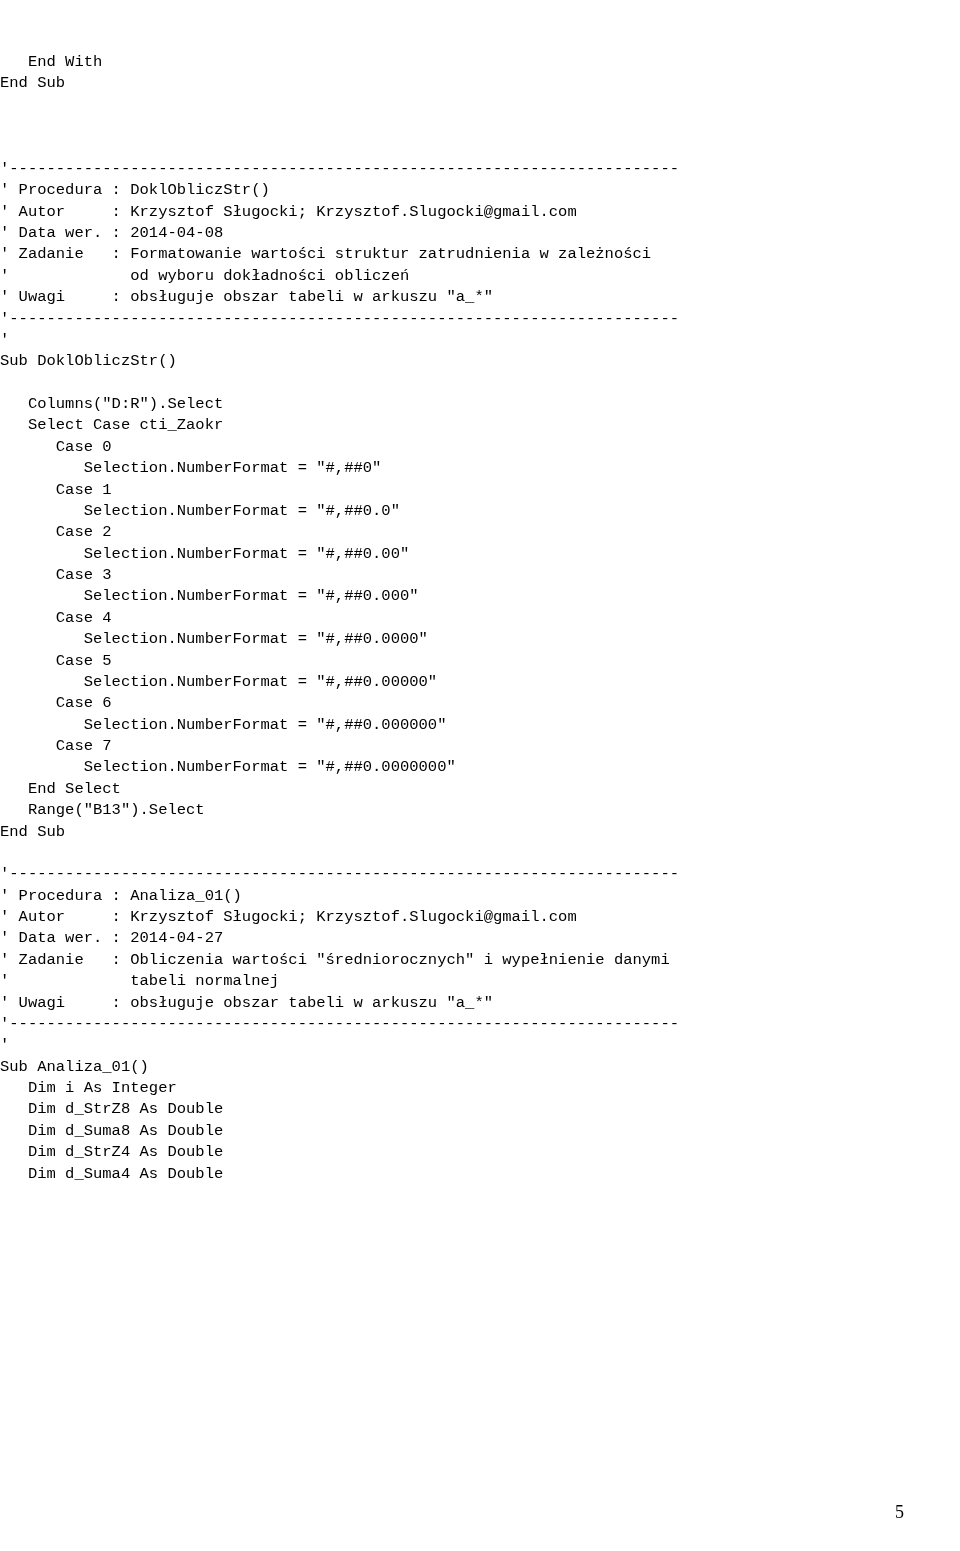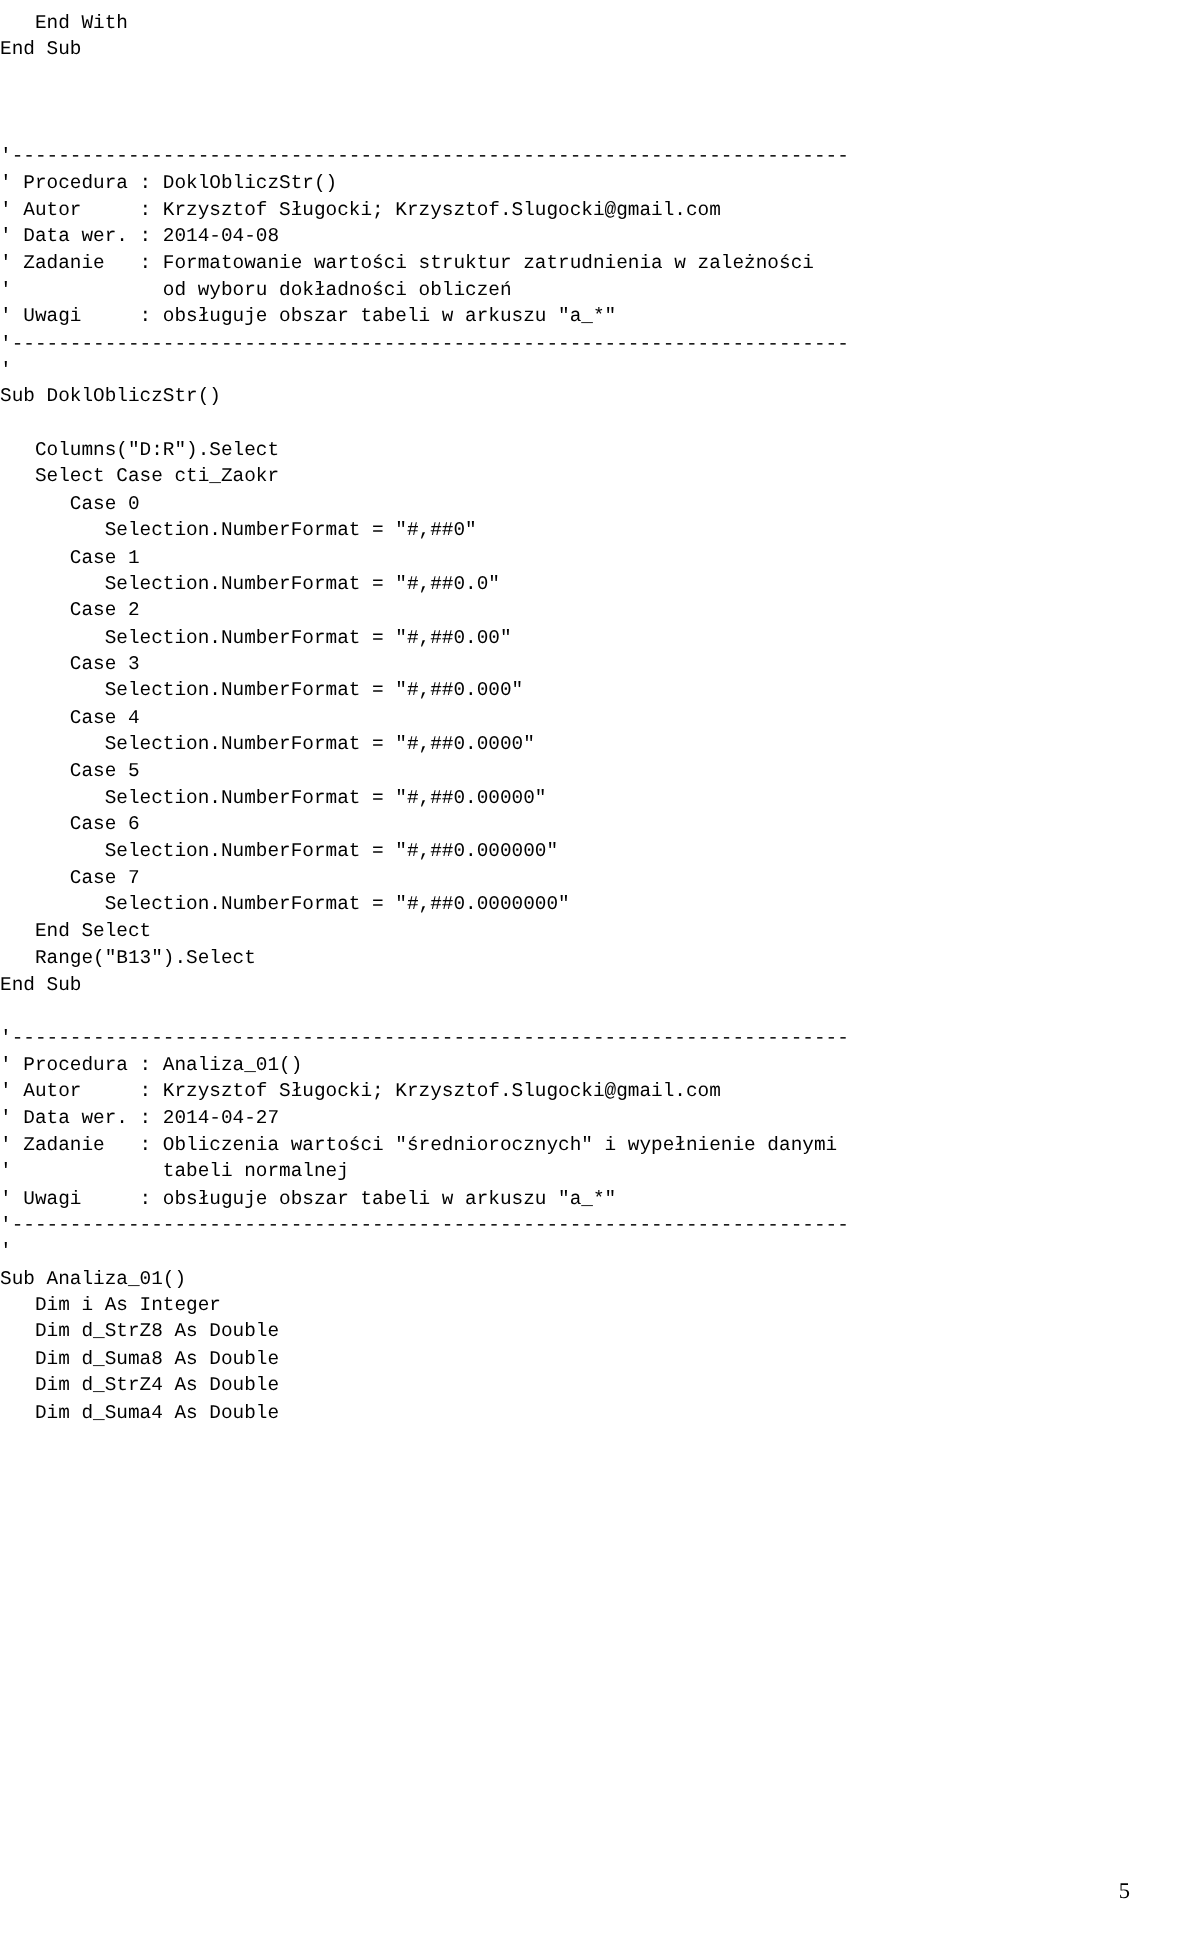--- a/index.html
+++ b/index.html
@@ -16,20 +16,21 @@
     width: 960px;
     min-height: 1551px;
     padding: 8px 60px 30px 0;
     box-sizing: border-box;
     position: relative;
     background: #ffffff;
   }
   .code {
     white-space: pre;
     letter-spacing: 0;
+    margin-top: 44px;
   }
   .page-number {
     position: absolute;
     bottom: 26px;
     right: 56px;
     font-family: "Times New Roman", Times, serif;
     font-size: 18px;
   }
 </style>
 </head>

